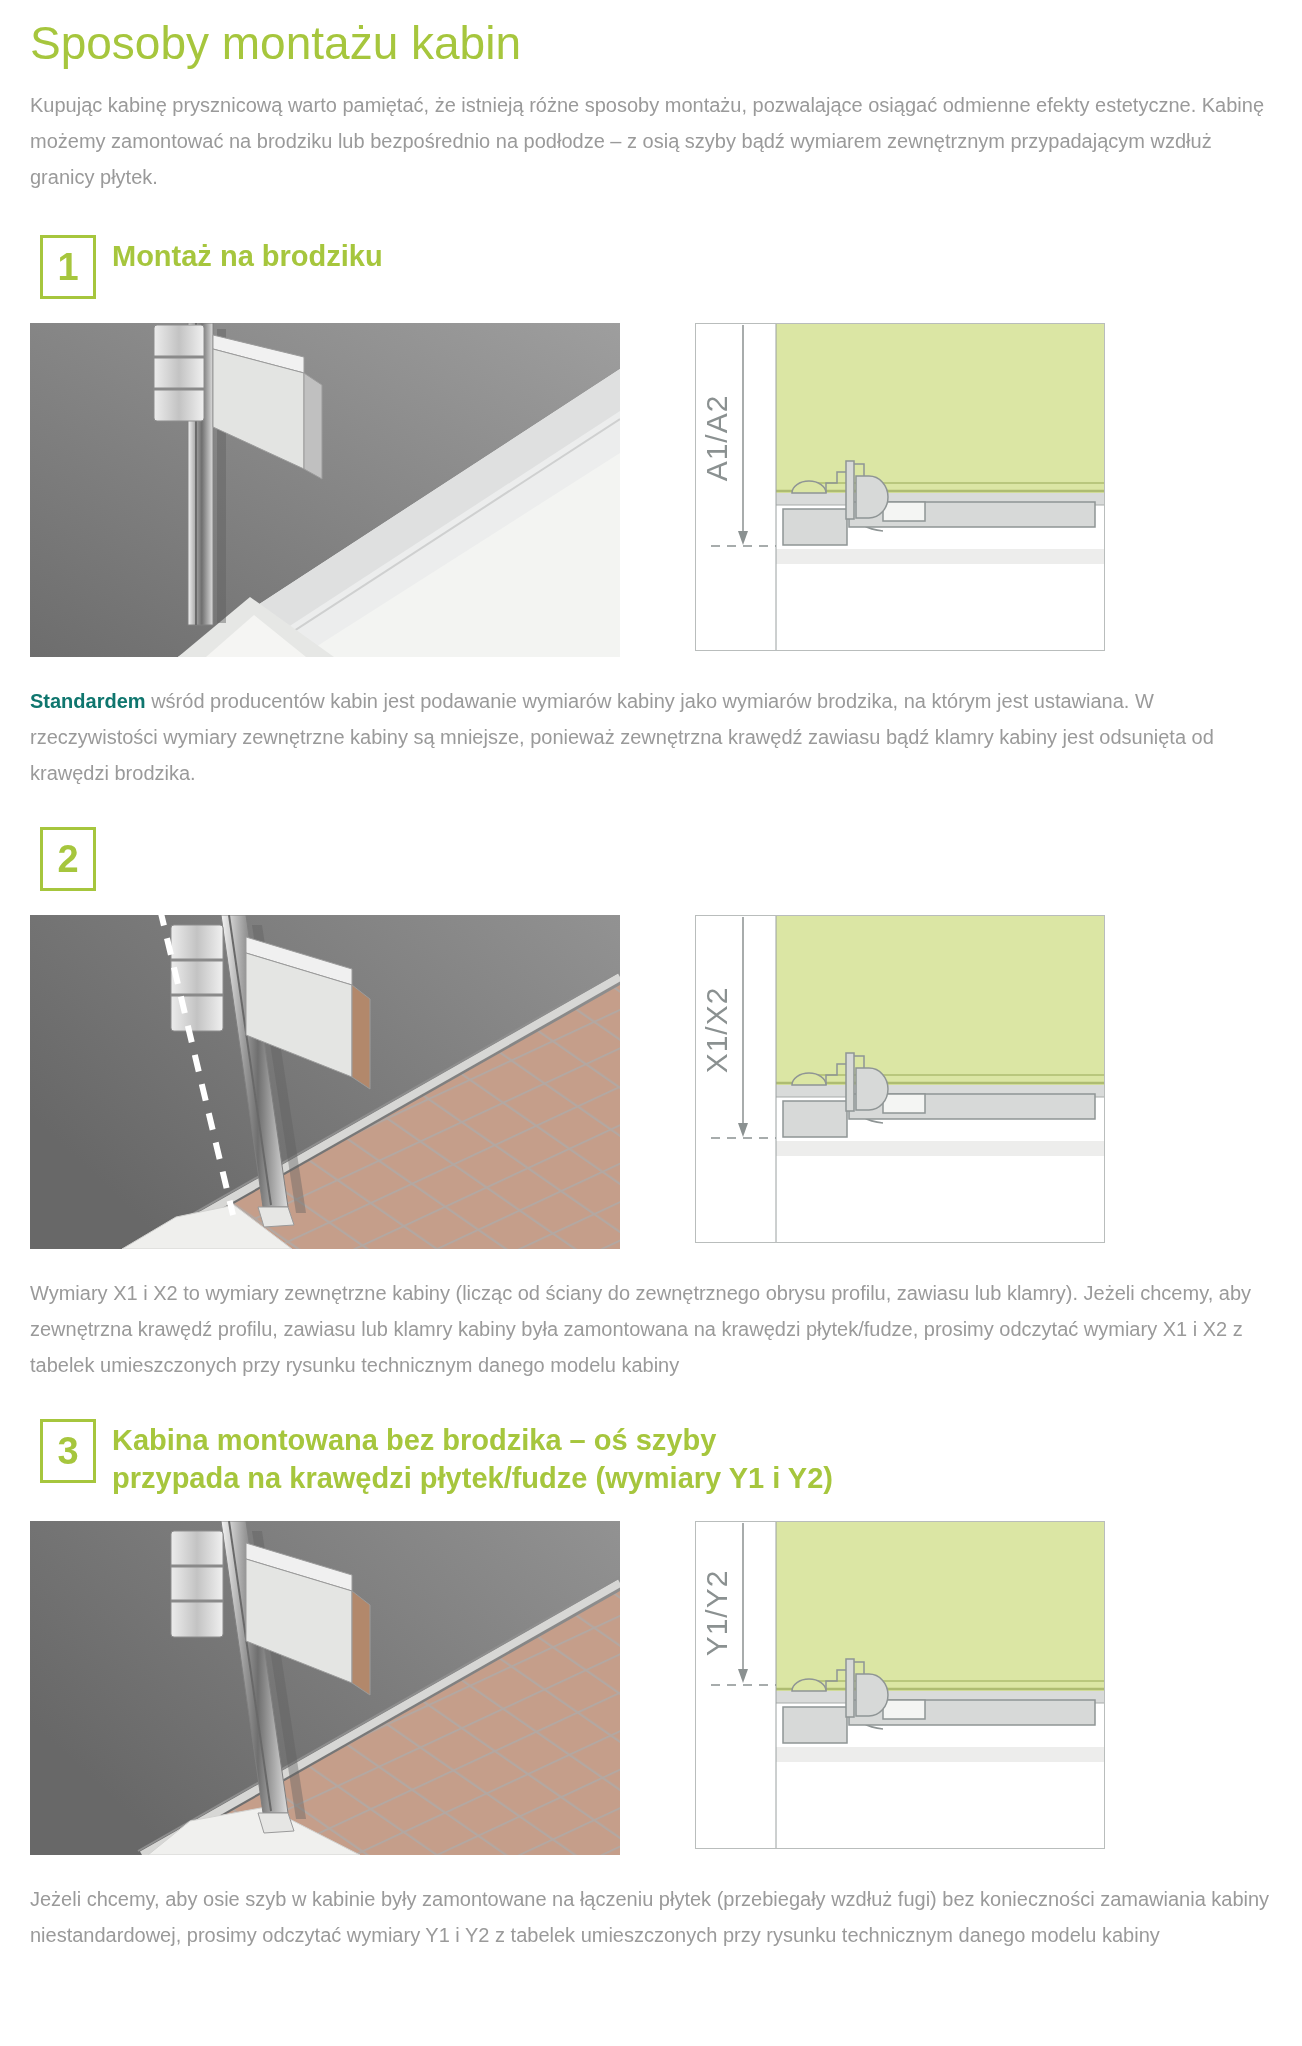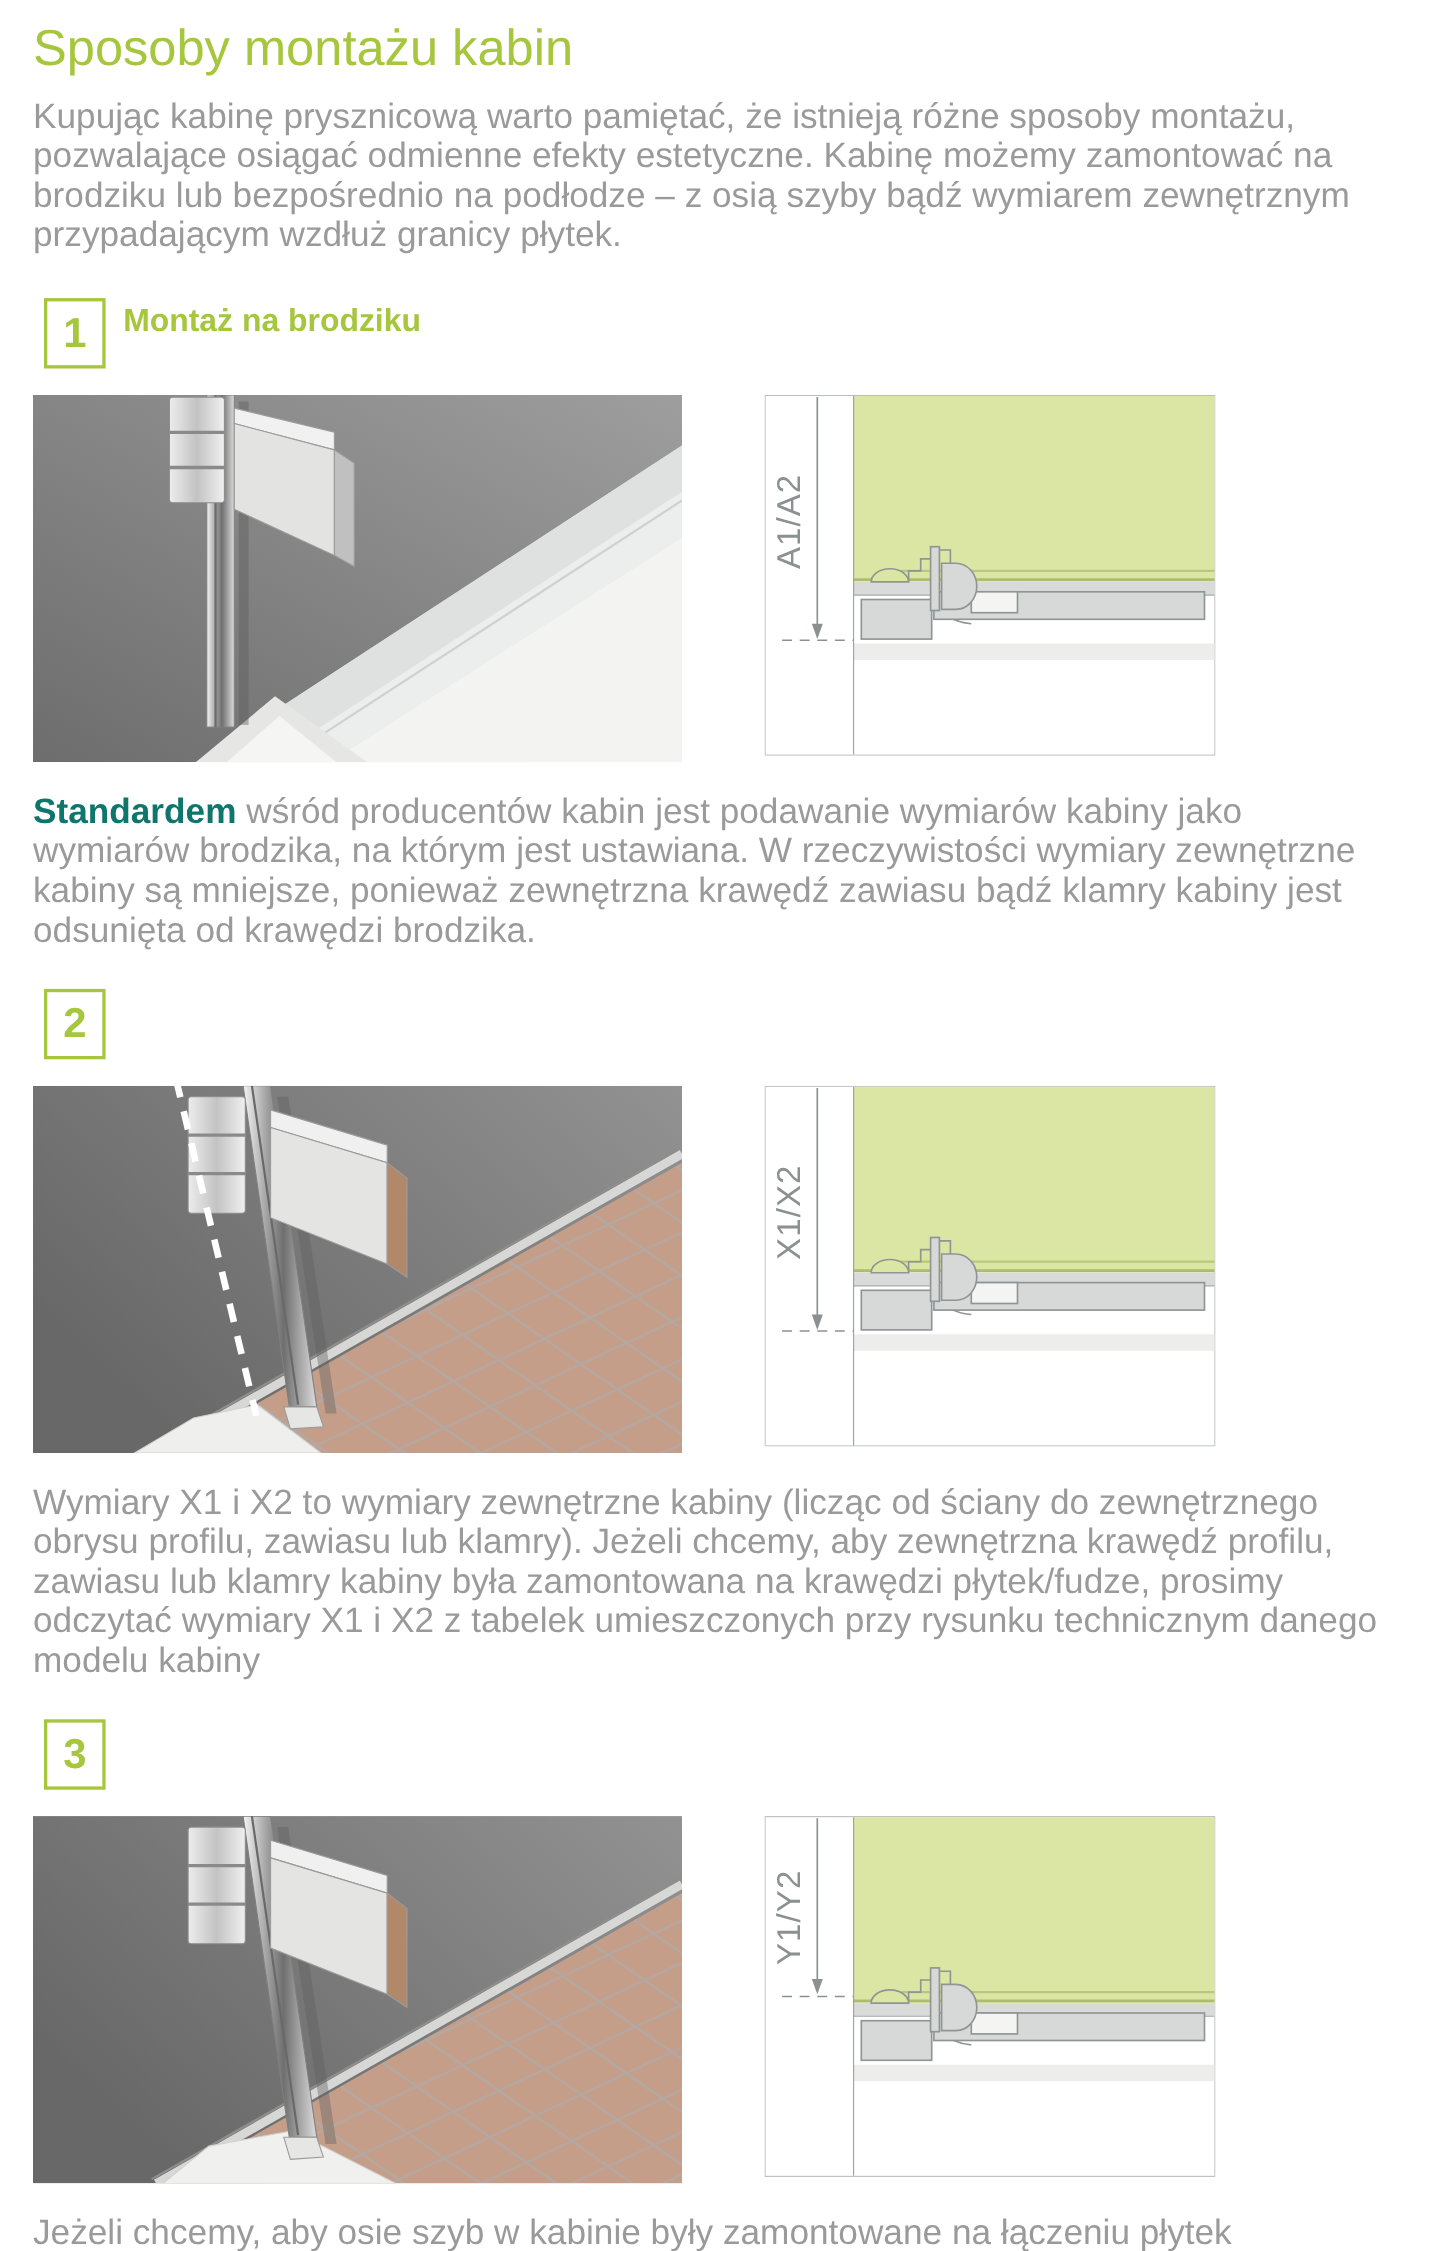--- a/index.html
+++ b/index.html
@@ -1,19 +1,19 @@
 <!DOCTYPE html>
 <html lang="pl"><head>
 <meta charset="utf-8">
 <style>
   html,body{margin:0;padding:0;background:#ffffff;}
   body{font-family:"Liberation Sans",sans-serif;color:#9a9a9a;-webkit-font-smoothing:antialiased;}
   .page{width:1302px;box-sizing:border-box;padding:16px 30px 30px 30px;background:#fff;}
   .title{font-size:46px;line-height:1.2;font-weight:400;color:#a6c63d;margin:0 0 16px 0;}
-  p{font-size:32px;line-height:36px;margin:0;}
+  p{font-size:20px;line-height:36px;margin:0;}
   .intro{margin-bottom:40px;}
   .section{margin:0;}
   .sec-head{display:flex;align-items:flex-start;gap:16px;margin:0 0 24px 0;}
   .num-box{flex:none;width:50px;height:58px;margin-left:10px;border:3px solid #a6c63d;
            display:flex;align-items:center;justify-content:center;background:#fff;}
   .num{font-size:38px;font-weight:700;color:#a6c63d;line-height:1;}
   .sec-title{font-size:29px;line-height:38px;font-weight:400;color:#a6c63d;margin:2px 0 0 0;}
   .sec-title span{display:block;font-weight:bold;}
   .figures{display:flex;align-items:flex-start;gap:75px;margin:0 0 26px 0;}
   .photo{flex:none;width:590px;height:334px;overflow:hidden;}
@@ -201,20 +201,24 @@
           </div>
     </div>
     <p class="sec-body"><b></b><span>Wymiary X1 i X2 to wymiary zewnętrzne kabiny (licząc od ściany do zewnętrznego obrysu profilu, zawiasu lub klamry). Jeżeli chcemy, aby zewnętrzna krawędź profilu, zawiasu lub klamry kabiny była zamontowana na krawędzi płytek/fudze, prosimy odczytać wymiary X1 i X2 z tabelek umieszczonych przy rysunku technicznym danego modelu kabiny</span></p>
   </section>
 
   <section class="section">
     <div class="sec-head">
       <div class="num-box">
         <span class="num">3</span>
       </div>
+      <h2 class="sec-title">
+        <span>Kabina montowana bez brodzika – oś szyby</span>
+        <span>przypada na krawędzi płytek/fudze (wymiary Y1 i Y2)</span>
+      </h2>
     </div>
     <div class="figures">
       <div class="photo">
 <svg viewBox="0 0 590 334" width="590" height="334">
   <defs>
     <linearGradient id="wg2" x1="0" y1="0.6" x2="1" y2="0">
       <stop offset="0" stop-color="#686868"></stop>
                   <stop offset="1" stop-color="#929292"></stop>
     </linearGradient>
     <linearGradient id="ch2" x1="0" y1="0" x2="1" y2="0">

